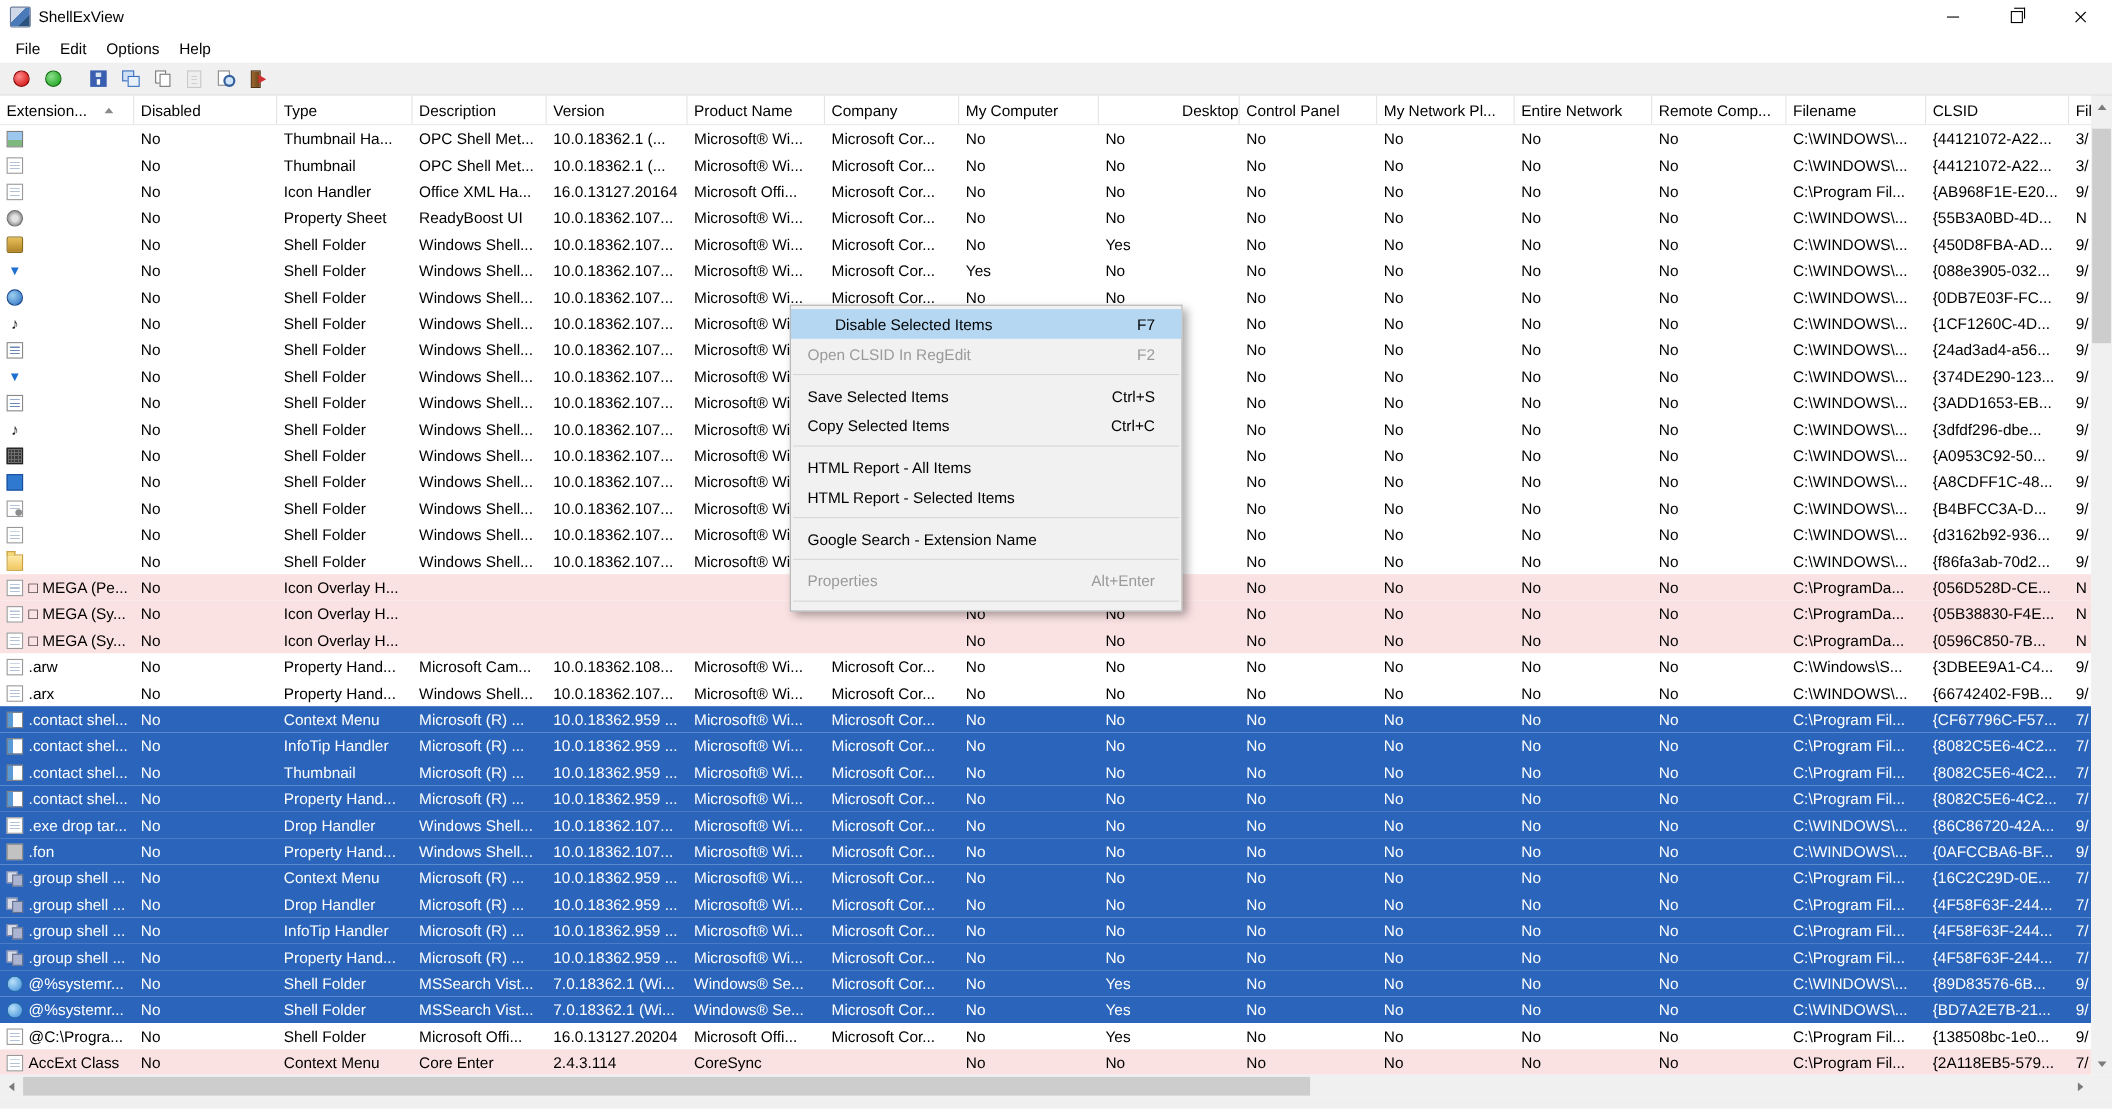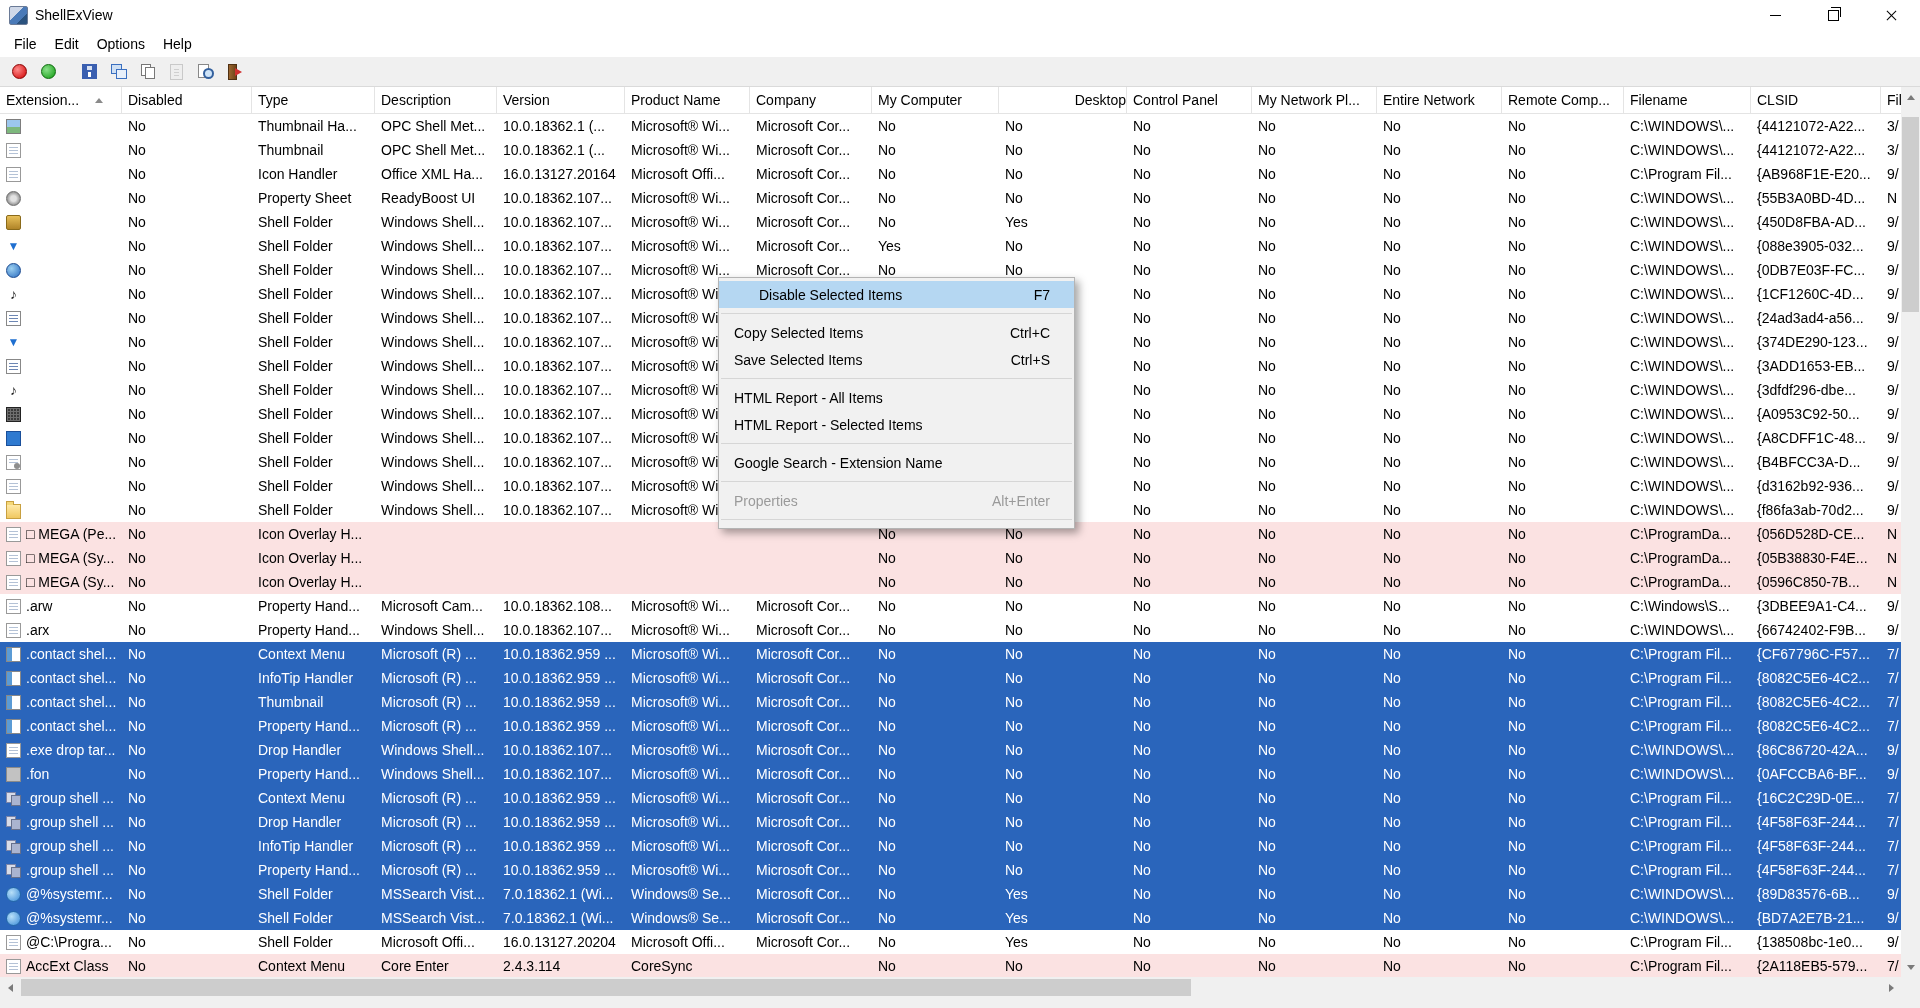--- a/index.html
+++ b/index.html
@@ -971,28 +971,32 @@
         <div class="cell" style="width: 40px;">7/</div>
       </div>
     </div>
 </div>
 
 <div class="context-menu" id="ctxmenu">
     <div class="cm-item highlighted">
       <span class="cm-label">Disable Selected Items</span>
       <span class="cm-shortcut">F7</span>
     </div>
+    <div class="cm-item disabled">
+      <span class="cm-label">Open CLSID In RegEdit</span>
+      <span class="cm-shortcut">F2</span>
+    </div>
     <div class="cm-sep"></div>
+    <div class="cm-item">
+      <span class="cm-label">Save Selected Items</span>
+      <span class="cm-shortcut">Ctrl+S</span>
+    </div>
     <div class="cm-item">
       <span class="cm-label">Copy Selected Items</span>
       <span class="cm-shortcut">Ctrl+C</span>
-    </div>
-    <div class="cm-item">
-      <span class="cm-label">Save Selected Items</span>
-      <span class="cm-shortcut">Ctrl+S</span>
     </div>
     <div class="cm-sep"></div>
     <div class="cm-item">
       <span class="cm-label">HTML Report - All Items</span>
     </div>
     <div class="cm-item">
       <span class="cm-label">HTML Report - Selected Items</span>
     </div>
     <div class="cm-sep"></div>
     <div class="cm-item">

